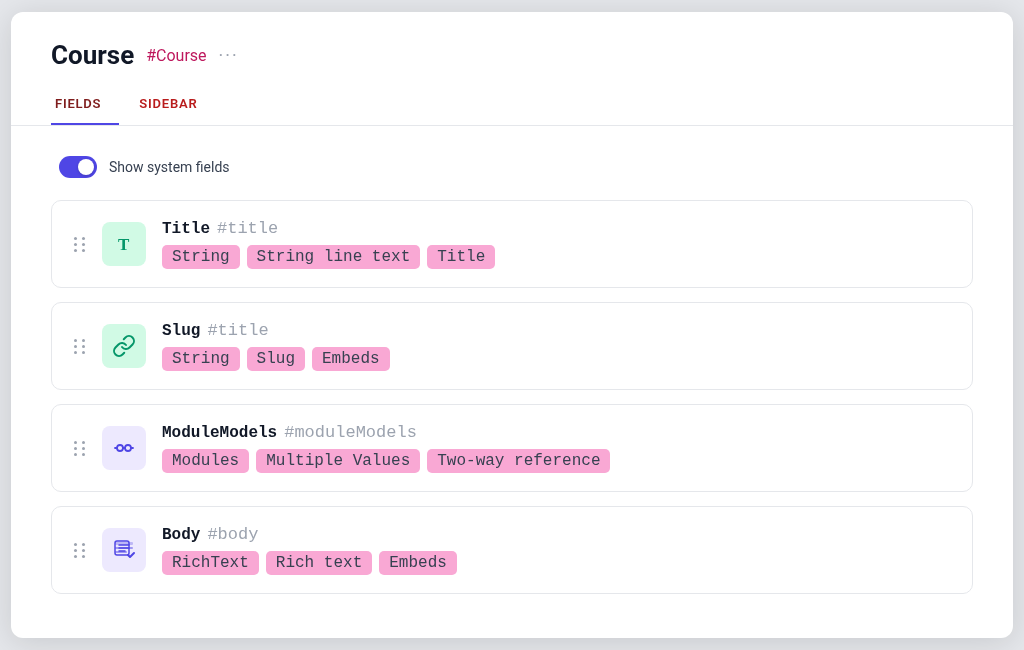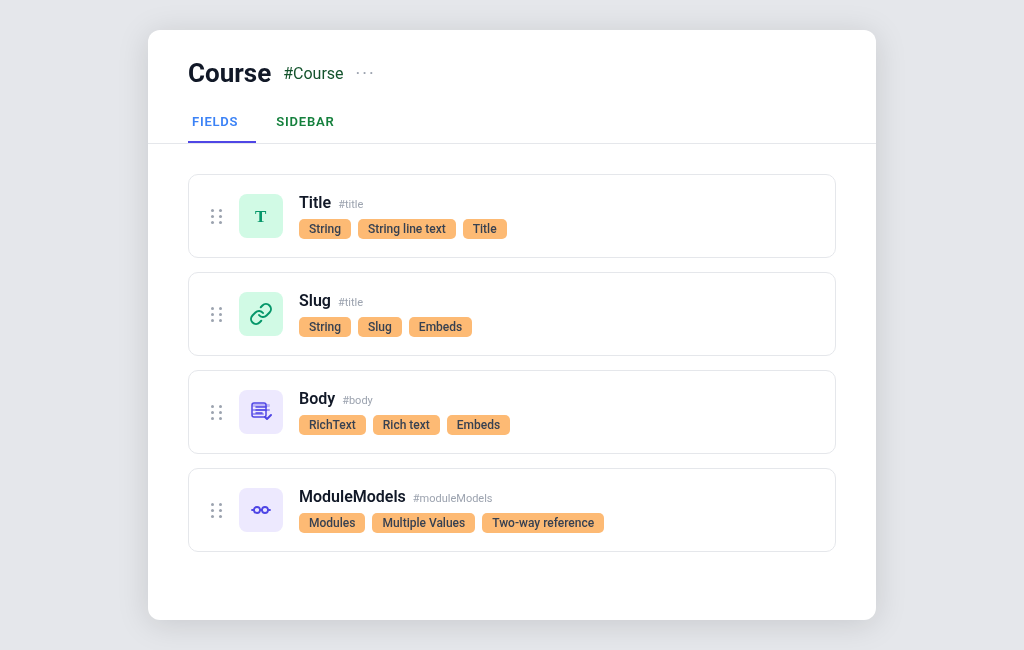--- a/index.html
+++ b/index.html
@@ -8,21 +8,21 @@
       display: flex;
       align-items: center;
       justify-content: center;
       min-height: 100vh;
       font-family: -apple-system, BlinkMacSystemFont, 'Segoe UI', Roboto, sans-serif;
     }
     .window {
       background: #fff;
       border-radius: 12px;
       box-shadow: 0 4px 32px rgba(0,0,0,0.13);
-      width: 728px;
+      width: 1002px;
       min-height: 590px;
       padding: 0;
       overflow: hidden;
     }
     .header {
       padding: 28px 40px 0 40px;
       border-bottom: 1px solid #e5e7eb;
     }
     .title-row {
       display: flex;
@@ -30,46 +30,46 @@
       gap: 12px;
       margin-bottom: 18px;
     }
     .title-main {
       font-size: 26px;
       font-weight: 700;
       color: #111827;
     }
     .title-hash {
       font-size: 16px;
-      color: #14532d;
+      color: #be185d;
       font-weight: 400;
     }
     .title-dots {
       font-size: 18px;
       color: #9ca3af;
       letter-spacing: 2px;
       cursor: pointer;
     }
     .tabs {
       display: flex;
       gap: 0;
     }
     .tab {
       padding: 8px 18px 12px 4px;
       font-size: 13px;
       font-weight: 600;
-      color: #15803d;
+      color: #b91c1c;
       cursor: pointer;
       border-bottom: 2.5px solid transparent;
       letter-spacing: 0.06em;
       text-transform: uppercase;
       margin-right: 16px;
     }
     .tab.active {
-      color: #3b82f6;
+      color: #7f1d1d;
       border-bottom: 2.5px solid #4f46e5;
     }
     .content {
       padding: 30px 40px 30px 40px;
     }
     .toggle-row {
       display: flex;
       align-items: center;
       gap: 12px;
       margin-bottom: 22px;
@@ -137,48 +137,49 @@
       border-radius: 8px;
       display: flex;
       align-items: center;
       justify-content: center;
       flex-shrink: 0;
       font-size: 20px;
       font-weight: 700;
     }
     .field-info {
       flex: 1;
+      font-family: Liberation Mono, monospace;
     }
     .field-name-row {
       display: flex;
       align-items: baseline;
       gap: 7px;
       margin-bottom: 7px;
     }
     .field-name {
       font-size: 16px;
       font-weight: 600;
       color: #111827;
     }
     .field-hash {
-      font-size: 11px;
+      font-size: 17px;
       color: #9ca3af;
       font-weight: 400;
     }
     .field-tags {
       display: flex;
       gap: 7px;
       flex-wrap: wrap;
     }
     .tag {
-      background: #fdba74;
+      background: #f9a8d4;
       color: #374151;
       border-radius: 5px;
       padding: 3px 10px;
-      font-size: 12px;
+      font-size: 16px;
       font-weight: 500;
     }
     
     .icon-t {
       background: #d1fae5;
       color: #059669;
     }
     .icon-link {
       background: #d1fae5;
       color: #059669;
@@ -201,20 +202,24 @@
       <span class="title-main">Course</span>
       <span class="title-hash">#Course</span>
       <span class="title-dots">···</span>
     </div>
     <div class="tabs">
       <div class="tab active">FIELDS</div>
       <div class="tab">SIDEBAR</div>
     </div>
   </div>
   <div class="content">
+    <div class="toggle-row">
+      <div class="toggle"></div>
+      <span class="toggle-label">Show system fields</span>
+    </div>
 
     <div class="field-card">
       <div class="drag-handle">
         <div class="drag-dots">
           <span></span>
             <span></span>
             <span></span>
             <span></span>
             <span></span>
             <span></span>
@@ -257,20 +262,52 @@
       </div>
       <div class="field-info">
         <div class="field-name-row">
           <span class="field-name">Slug</span>
           <span class="field-hash">#title</span>
         </div>
         <div class="field-tags">
           <span class="tag">String</span>
           <span class="tag">Slug</span>
           <span class="tag">Embeds</span>
+        </div>
+      </div>
+    </div>
+
+    <div class="field-card">
+      <div class="drag-handle">
+        <div class="drag-dots">
+          <span></span>
+            <span></span>
+            <span></span>
+            <span></span>
+            <span></span>
+            <span></span>
+        </div>
+      </div>
+      <div class="field-icon icon-modules">
+        <svg width="24" height="24" viewBox="0 0 24 24" fill="none">
+          <circle cx="8" cy="12" r="3" stroke="#4f46e5" stroke-width="1.8"></circle>
+          <circle cx="16" cy="12" r="3" stroke="#4f46e5" stroke-width="1.8"></circle>
+          <path d="M11 12h2" stroke="#4f46e5" stroke-width="1.8" stroke-linecap="round"></path>
+          <path d="M5 12H3M19 12h2" stroke="#4f46e5" stroke-width="1.8" stroke-linecap="round"></path>
+        </svg>
+      </div>
+      <div class="field-info">
+        <div class="field-name-row">
+          <span class="field-name">ModuleModels</span>
+          <span class="field-hash">#moduleModels</span>
+        </div>
+        <div class="field-tags">
+          <span class="tag">Modules</span>
+          <span class="tag">Multiple Values</span>
+          <span class="tag">Two-way reference</span>
         </div>
       </div>
     </div>
 
     <div class="field-card">
       <div class="drag-handle">
         <div class="drag-dots">
           <span></span>
             <span></span>
             <span></span>
@@ -295,46 +332,14 @@
           <span class="field-hash">#body</span>
         </div>
         <div class="field-tags">
           <span class="tag">RichText</span>
           <span class="tag">Rich text</span>
           <span class="tag">Embeds</span>
         </div>
       </div>
     </div>
 
-    <div class="field-card">
-      <div class="drag-handle">
-        <div class="drag-dots">
-          <span></span>
-            <span></span>
-            <span></span>
-            <span></span>
-            <span></span>
-            <span></span>
-        </div>
-      </div>
-      <div class="field-icon icon-modules">
-        <svg width="24" height="24" viewBox="0 0 24 24" fill="none">
-          <circle cx="8" cy="12" r="3" stroke="#4f46e5" stroke-width="1.8"></circle>
-          <circle cx="16" cy="12" r="3" stroke="#4f46e5" stroke-width="1.8"></circle>
-          <path d="M11 12h2" stroke="#4f46e5" stroke-width="1.8" stroke-linecap="round"></path>
-          <path d="M5 12H3M19 12h2" stroke="#4f46e5" stroke-width="1.8" stroke-linecap="round"></path>
-        </svg>
-      </div>
-      <div class="field-info">
-        <div class="field-name-row">
-          <span class="field-name">ModuleModels</span>
-          <span class="field-hash">#moduleModels</span>
-        </div>
-        <div class="field-tags">
-          <span class="tag">Modules</span>
-          <span class="tag">Multiple Values</span>
-          <span class="tag">Two-way reference</span>
-        </div>
-      </div>
-    </div>
-
   </div>
 </div>
 
 </body></html>

